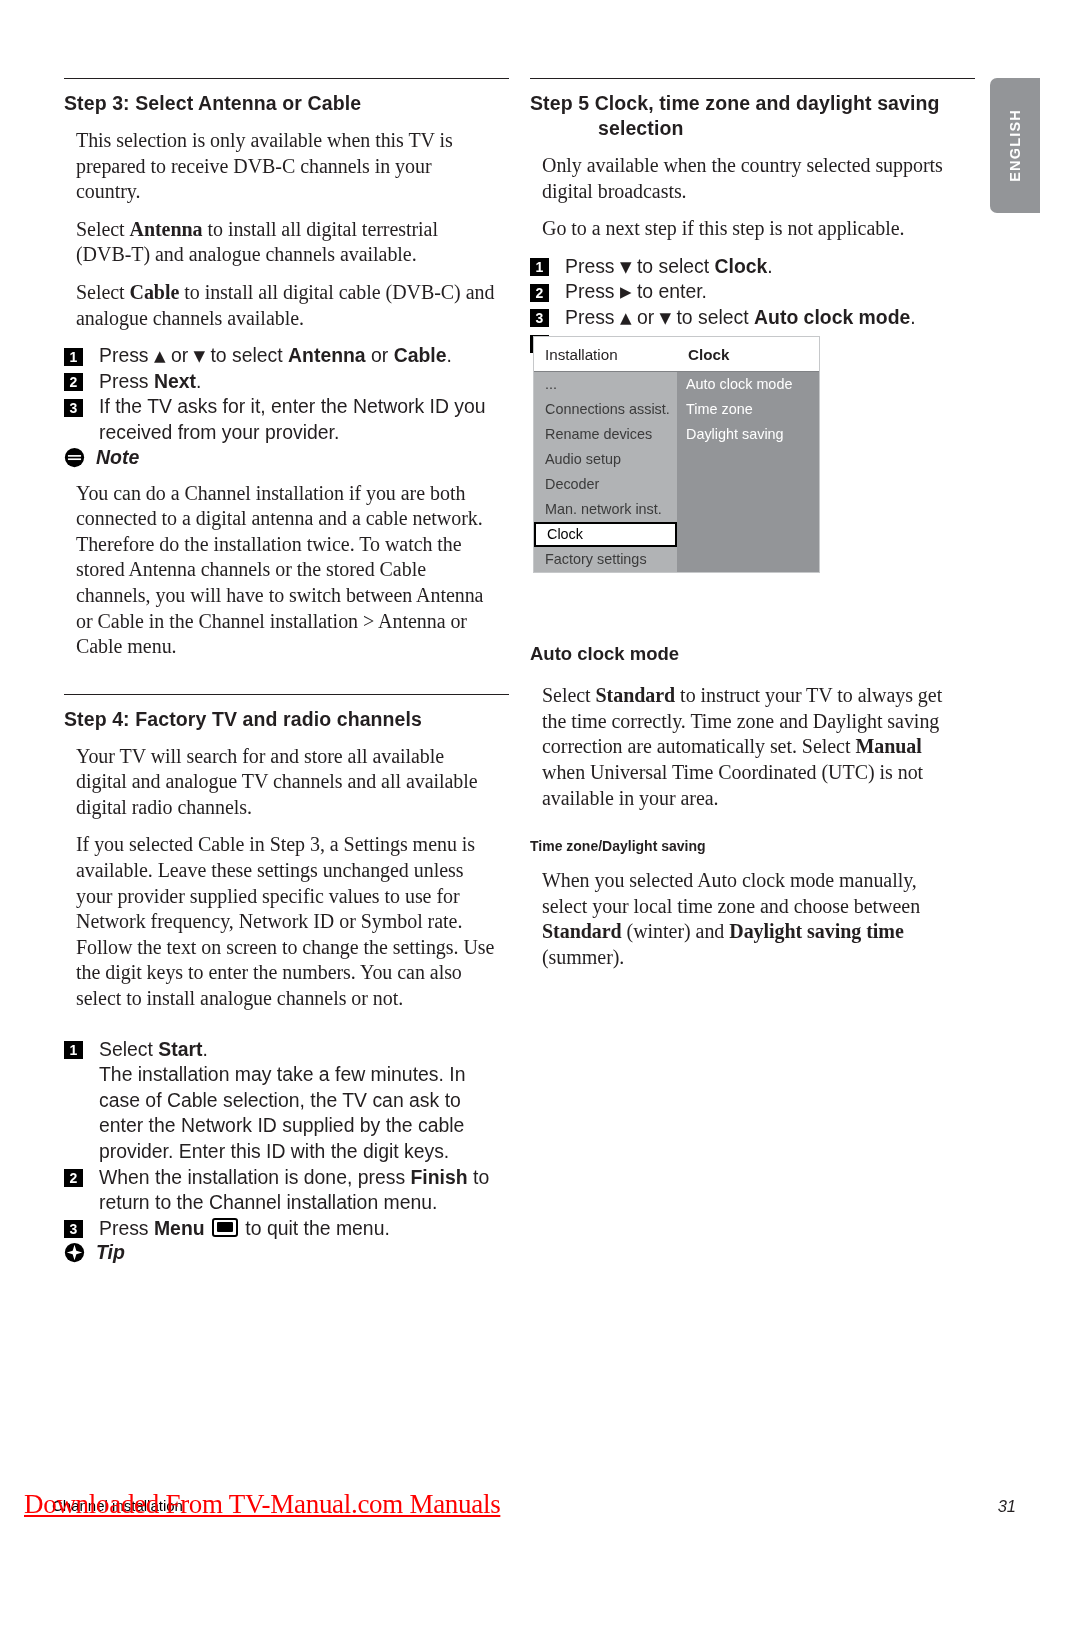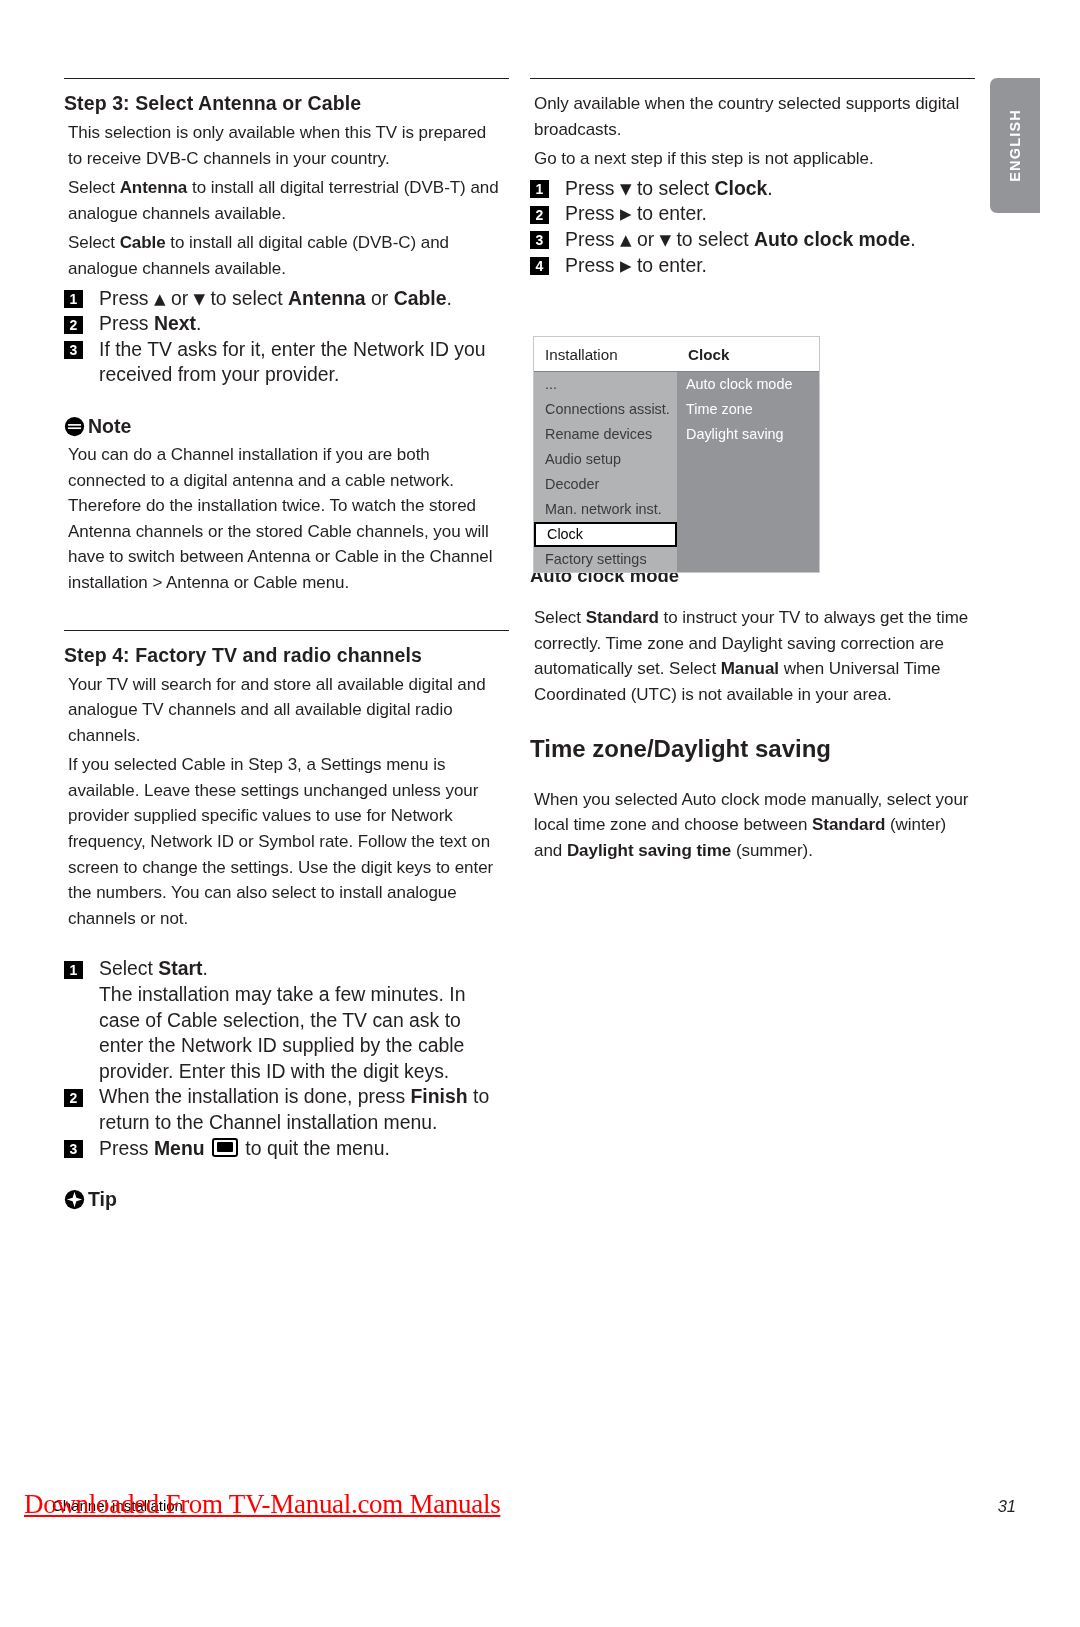--- a/index.html
+++ b/index.html
@@ -68,25 +68,26 @@
     line-height: 25px;
     margin: 0 0 3px 0;
     letter-spacing: 0.1px;
   }
   h2.sec-title .indent2 {
     display: block;
     padding-left: 68px;
   }
 
   p.body {
-    font-size: 17px;
+    font-size: 20px;
     line-height: 25.6px;
-    margin: 4px;
+    margin: 12px;
     font-weight: 300;
     letter-spacing: -0.05px;
+    font-family: Liberation Serif, serif;
   }
   p.body + p.body { margin-top: 0; }
   p.body.gap { margin-top: 25px; }
 
   b, strong { font-weight: bold; }
 
   
   ol.steps {
     list-style: none;
     margin: 0;
@@ -114,23 +115,23 @@
     font-family: "Liberation Sans", sans-serif;
   }
   ol.steps li .sub {
     display: block;
   }
 
   
   .callout-head {
     display: flex;
     align-items: center;
-    gap: 3px;
-    margin-top: 27px;
+    gap: 11px;
     margin-bottom: 2px;
+    font-style: italic;
   }
   .callout-head .label {
     font-size: 19.5px;
     font-weight: bold;
   }
   .icon-note, .icon-tip {
     width: 21px;
     height: 21px;
     flex: 0 0 21px;
     display: block;
@@ -347,20 +348,24 @@
       </svg>
       <span class="label">Tip</span>
     </div>
 
   </div>
 
   <div class="col col-right">
 
     <div class="rule"></div>
 
+    <h2 class="sec-title">
+      <span>Step 5  Clock, time zone and daylight saving</span>
+      <span class="indent2">selection</span>
+    </h2>
 
     <p class="body">Only available when the country selected supports digital broadcasts.</p>
     <p class="body">Go to a next step if this step is not applicable.</p>
 
     <ol class="steps">
       <li>
         <span class="num">1</span>
         Press <span class="glyph">▼</span> to select <b>Clock</b>.
       </li>
       <li>
@@ -379,21 +384,21 @@
 
     <div style="height:268px"></div>
 
     <h3 class="sec-title" style="font-size:18.5px">Auto clock mode</h3>
     <p class="body">Select <b>Standard</b> to instruct your TV to always get
       the time correctly. Time zone and Daylight saving
       correction are automatically set.
       Select <b>Manual</b> when Universal Time Coordinated
       (UTC) is not available in your area.</p>
 
-    <h3 class="sec-title" style="font-size:24px; margin-top:27px">Time zone/Daylight saving</h3>
+    <h3 class="sec-title" style="font-size:14px; margin-top:27px">Time zone/Daylight saving</h3>
     <p class="body">When you selected Auto clock mode manually,
       select your local time zone and choose between
       <b>Standard</b> (winter) and <b>Daylight saving time</b>
       (summer).</p>
 
   </div>
 
   <div class="tv-menu">
     <div class="tm-header">
       <div class="tmh-left">Installation</div>

